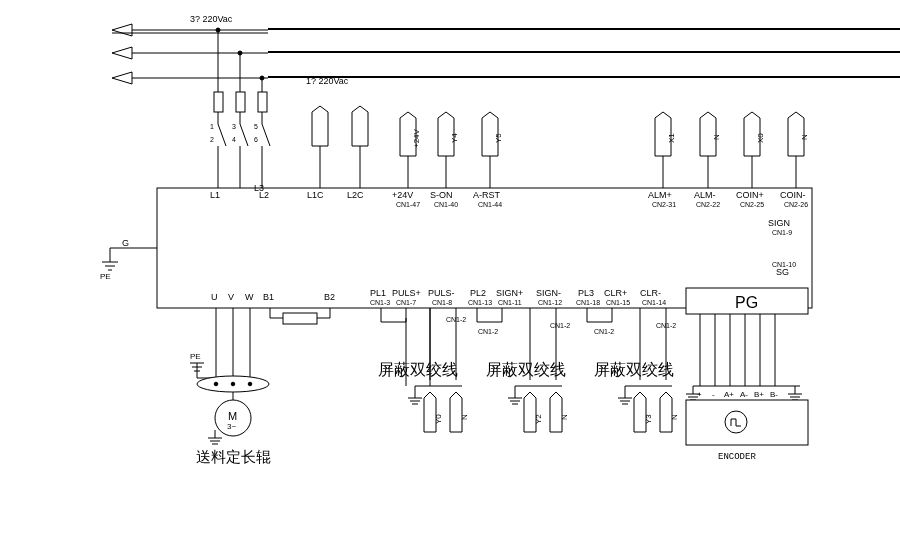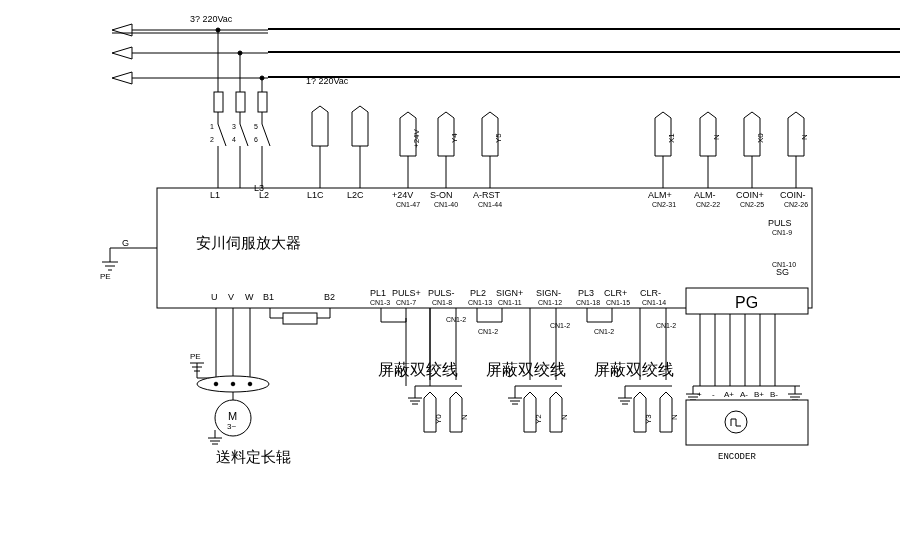--- a/index.html
+++ b/index.html
@@ -223,26 +223,25 @@
 
 <div class="lbl t9" style="left:648px;top:190px;">ALM+</div>
 <div class="lbl t7" style="left:652px;top:201px;">CN2-31</div>
 <div class="lbl t9" style="left:694px;top:190px;">ALM-</div>
 <div class="lbl t7" style="left:696px;top:201px;">CN2-22</div>
 <div class="lbl t9" style="left:736px;top:190px;">COIN+</div>
 <div class="lbl t7" style="left:740px;top:201px;">CN2-25</div>
 <div class="lbl t9" style="left:780px;top:190px;">COIN-</div>
 <div class="lbl t7" style="left:784px;top:201px;">CN2-26</div>
 
-<div class="lbl t9" style="left:768px;top:218px;">PULS</div>
+<div class="lbl t9" style="left:768px;top:218px;">SIGN</div>
 <div class="lbl t7" style="left:772px;top:229px;">CN1-9</div>
 <div class="lbl t9" style="left:776px;top:234px;margin-top:33px;">SG</div>
 <div class="lbl t7" style="left:772px;top:261px;">CN1-10</div>
 
-<div class="lbl t15" style="left:196px;top:234px;">安川伺服放大器</div>
 
 <div class="lbl t9" style="left:122px;top:238px;">G</div>
 <div class="lbl t8" style="left:100px;top:272px;">PE</div>
 
 <div class="lbl t9" style="left:211px;top:292px;">U</div>
 <div class="lbl t9" style="left:228px;top:292px;">V</div>
 <div class="lbl t9" style="left:245px;top:292px;">W</div>
 <div class="lbl t9" style="left:263px;top:292px;">B1</div>
 <div class="lbl t9" style="left:324px;top:292px;">B2</div>
 
@@ -280,21 +279,21 @@
 <div class="lbl t8 rot" style="left:434px;top:424px;">Y0</div>
 <div class="lbl t8 rot" style="left:460px;top:420px;">N</div>
 <div class="lbl t8 rot" style="left:534px;top:424px;">Y2</div>
 <div class="lbl t8 rot" style="left:560px;top:420px;">N</div>
 <div class="lbl t8 rot" style="left:644px;top:424px;">Y3</div>
 <div class="lbl t8 rot" style="left:670px;top:420px;">N</div>
 
 <div class="lbl t8" style="left:190px;top:352px;">PE</div>
 <div class="lbl t11" style="left:228px;top:410px;">M</div>
 <div class="lbl t8" style="left:227px;top:422px;">3~</div>
-<div class="lbl t15" style="left:196px;top:448px;margin-left:20px;">送料定长辊</div>
+<div class="lbl t15" style="left:196px;top:448px;">送料定长辊</div>
 
 <div class="lbl t10" style="left:735px;top:294px;">PG</div>
 <div class="lbl t8" style="left:697px;top:390px;">+</div>
 <div class="lbl t8" style="left:712px;top:390px;">-</div>
 <div class="lbl t8" style="left:724px;top:390px;">A+</div>
 <div class="lbl t8" style="left:740px;top:390px;">A-</div>
 <div class="lbl t8" style="left:754px;top:390px;">B+</div>
 <div class="lbl t8" style="left:770px;top:390px;">B-</div>
 <div class="lbl t9" style="left:718px;top:452px;font-family:Liberation Mono, monospace;">ENCODER</div>
 

